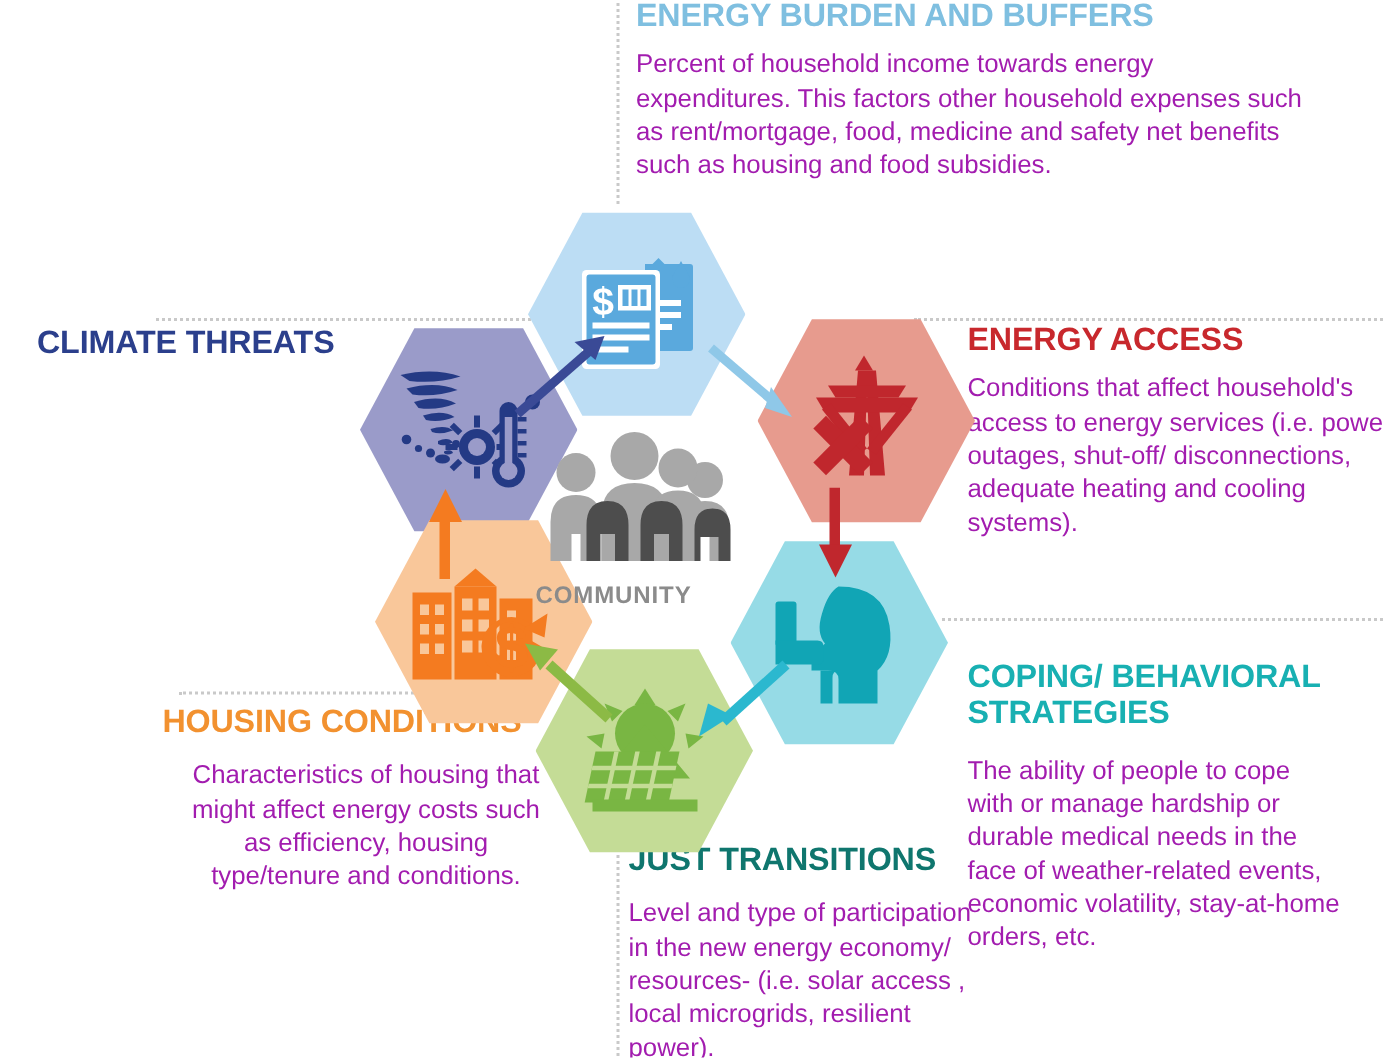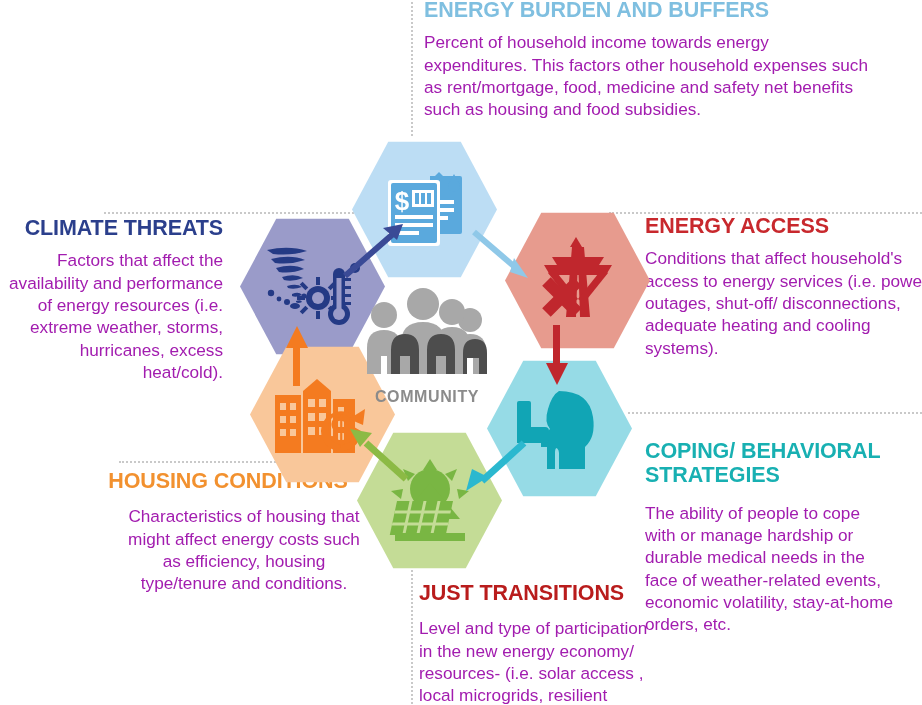--- a/index.html
+++ b/index.html
@@ -45,21 +45,21 @@
 
   
   .hex {
     position:absolute;
     clip-path: polygon(25% 2%, 75% 2%, 100% 50%, 75% 98%, 25% 98%, 0% 50%);
     display:flex; align-items:center; justify-content:center;
   }
   .hex svg { display:block; }
 
   
-  .community { position:absolute; text-align:center; }
+  .community { position:absolute; }
   .community-label {
     font-weight:bold; font-size:16px; letter-spacing:0.6px;
     color:#8b8b8b; margin-top:2px;
   }
 
   
   .arrow { position:absolute; }
 </style>
 </head>
 <body>
@@ -73,35 +73,34 @@
   <div class="dot-h" style="left:119px; top:461px; width:249px;"></div>
   <div class="dot-v" style="left:411px; top:551px; height:156px;"></div>
 
   <div class="block ta-left" style="left:424px; top:-2px; width:470px;">
     <h2 class="title" style="color:#7fbfe0; font-size:21.5px;">ENERGY BURDEN AND BUFFERS</h2>
     <p class="body" style="width:452px;">Percent of household income towards energy expenditures. This factors other household expenses such as rent/mortgage, food, medicine and safety net benefits such as housing and food subsidies.</p>
   </div>
 
   <div class="block ta-right" style="left:8px; top:216px; width:215px;">
     <h2 class="title" style="color:#2b3f8c; font-size:21.5px;">CLIMATE THREATS</h2>
-    <p class="body">Factors that affect the availability and performance of energy resources  (i.e. extreme weather, storms, hurricanes, excess heat/cold).</p>
   </div>
 
   <div class="block ta-left" style="left:645px; top:214px; width:292px;">
     <h2 class="title" style="color:#c8282d; font-size:21.5px;">ENERGY ACCESS</h2>
     <p class="body" style="width:290px;">Conditions that affect household's access to energy services (i.e. power outages, shut-off/ disconnections, adequate heating and cooling systems).</p>
   </div>
 
   <div class="block ta-left" style="left:645px; top:439px; width:270px;">
     <h2 class="title" style="color:#18b0b2; font-size:21.5px; width:238px;">COPING/ BEHAVIORAL STRATEGIES</h2>
     <p class="body" style="width:250px; margin-top:14px;">The ability of people to cope with or manage hardship or durable medical needs in the face of weather-related events, economic volatility, stay-at-home orders, etc.</p>
   </div>
 
   <div class="block ta-left" style="left:419px; top:561px; width:250px;">
-    <h2 class="title" style="color:#b91c1c; font-size:21.5px;margin-top:20px;">JUST TRANSITIONS</h2>
+    <h2 class="title" style="color:#0f766e; font-size:21.5px;">JUST TRANSITIONS</h2>
     <p class="body" style="width:240px; margin-top:12px;">Level and type of participation in the new energy economy/ resources- (i.e. solar access , local microgrids, resilient power).</p>
   </div>
 
   <div class="block ta-center" style="left:92px; top:469px; width:272px;">
     <h2 class="title" style="color:#f2912f; font-size:21.5px; margin-bottom:12px;">HOUSING CONDITIONS</h2>
     <p class="body" style="text-align:center;margin-left:32px;">Characteristics of housing that might affect energy costs such as efficiency, housing type/tenure and conditions.</p>
   </div>
 
   <div class="hex" style="left:352px; top:139px; width:145px; height:141px; background:#bcddf4;">
     <span>

